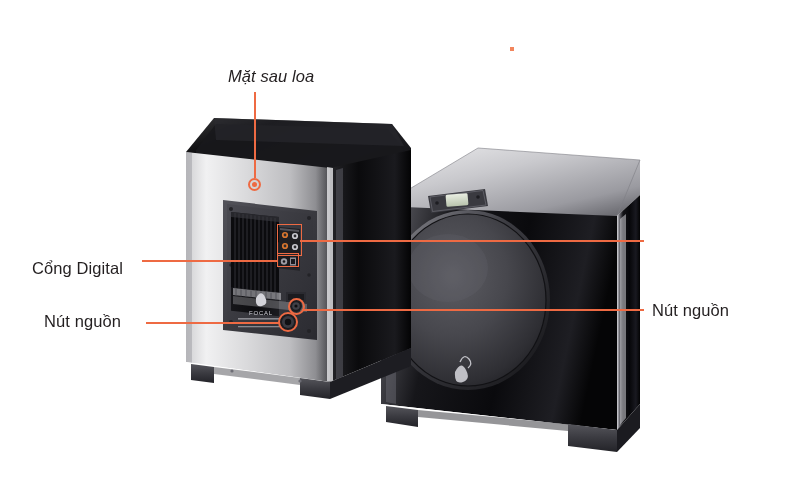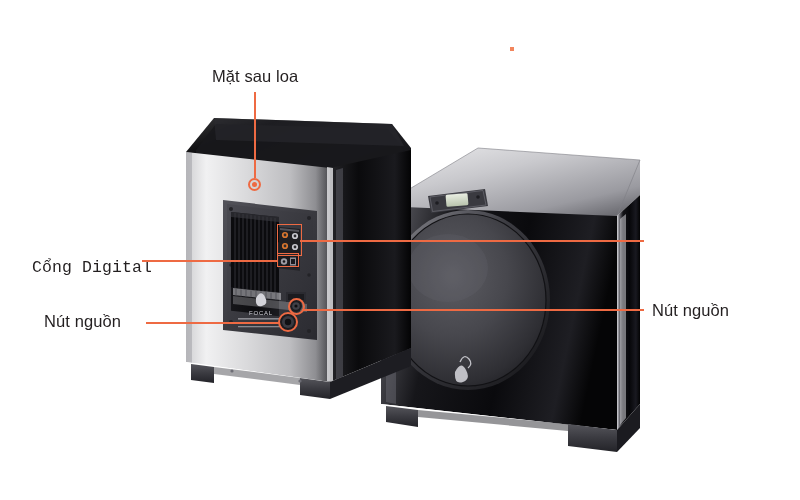--- a/index.html
+++ b/index.html
@@ -279,25 +279,25 @@
       <path d="M186 362 L330 382 L330 396 L186 375 Z" fill="#ffffff"></path>
       <path d="M191 364 L214 367 L214 383 L191 380 Z" fill="url(#gPlinth)"></path>
       <path d="M300 378 L330 382 L330 399 L300 395 Z" fill="url(#gPlinth)"></path>
       <path d="M330 382 L411 348 L411 366 L330 399 Z" fill="#1d1d22"></path>
       <path d="M214 367 L300 378 L300 385 L214 374 Z" fill="#3a3a41" opacity="0.45"></path>
       <circle cx="232" cy="371" r="1.6" fill="#6d6d75"></circle>
       <circle cx="300" cy="381" r="1.6" fill="#6d6d75"></circle>
     </g>
   </svg>
 
-  <div class="lbl" style="left:212px;top:68px;">Mặt sau loa</div>
+  <div class="lbl" style="left:228px;top:68px;font-style:italic;">Mặt sau loa</div>
   <div class="leader-v" style="left:254px;top:92px;height:86px;"></div>
   <div class="dotmark" style="left:248px;top:178px;"></div>
 
-  <div class="lbl" style="left:32px;top:260px;font-family:Liberation Mono, monospace;">Cổng Digital</div>
+  <div class="lbl" style="left:32px;top:260px;">Cổng Digital</div>
   <div class="leader" style="left:142px;top:260px;width:136px;"></div>
   <div class="box" style="left:277px;top:253px;width:22px;height:14px;"></div>
 
   <div class="lbl" style="left:44px;top:313px;">Nút nguồn</div>
   <div class="leader" style="left:146px;top:322px;width:134px;"></div>
   <div class="ring" style="left:278px;top:312px;width:20px;height:20px;"></div>
 
   <div class="leader" style="left:300px;top:240px;width:344px;"></div>
   <div class="box" style="left:277px;top:224px;width:25px;height:32px;"></div>
 

